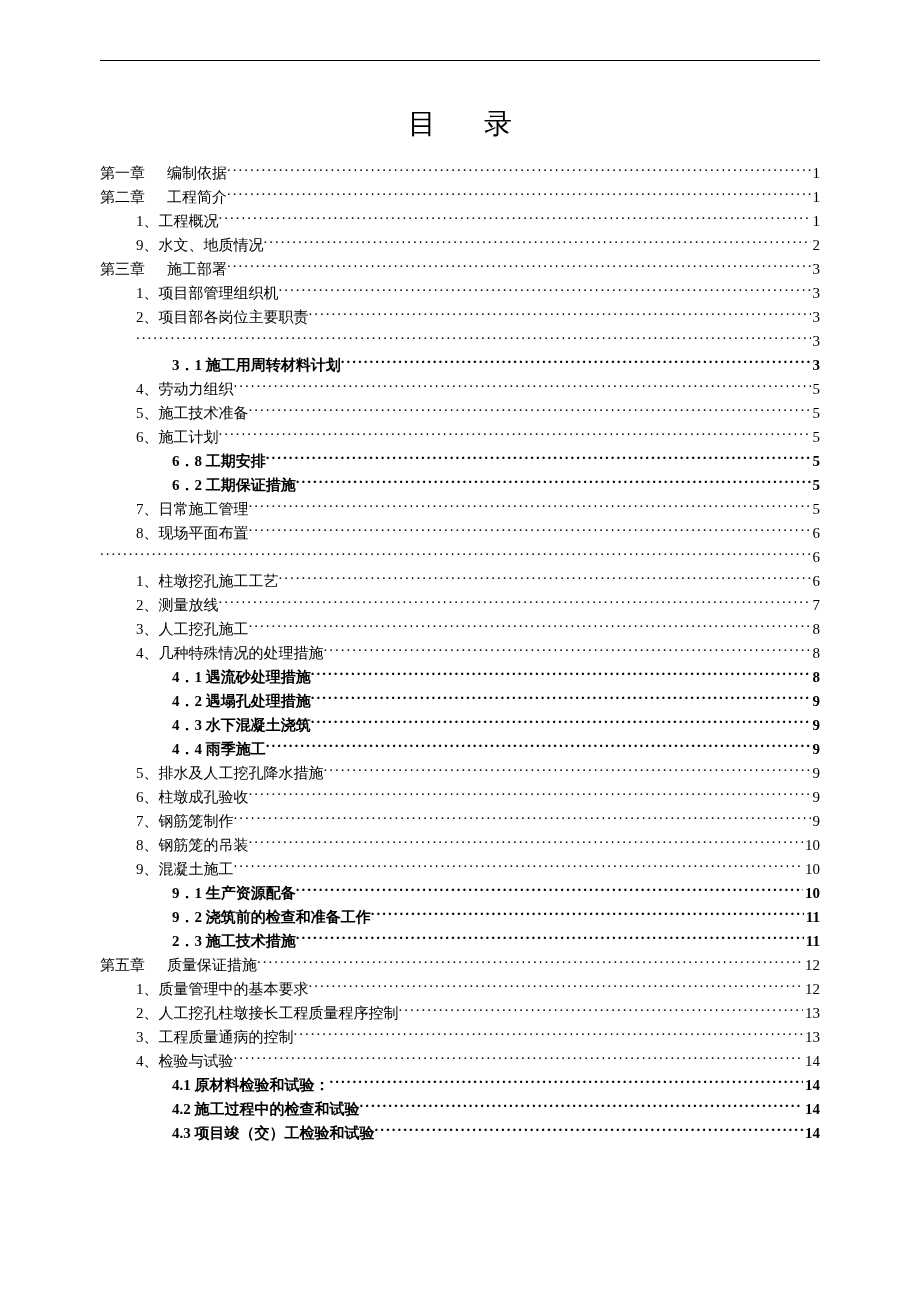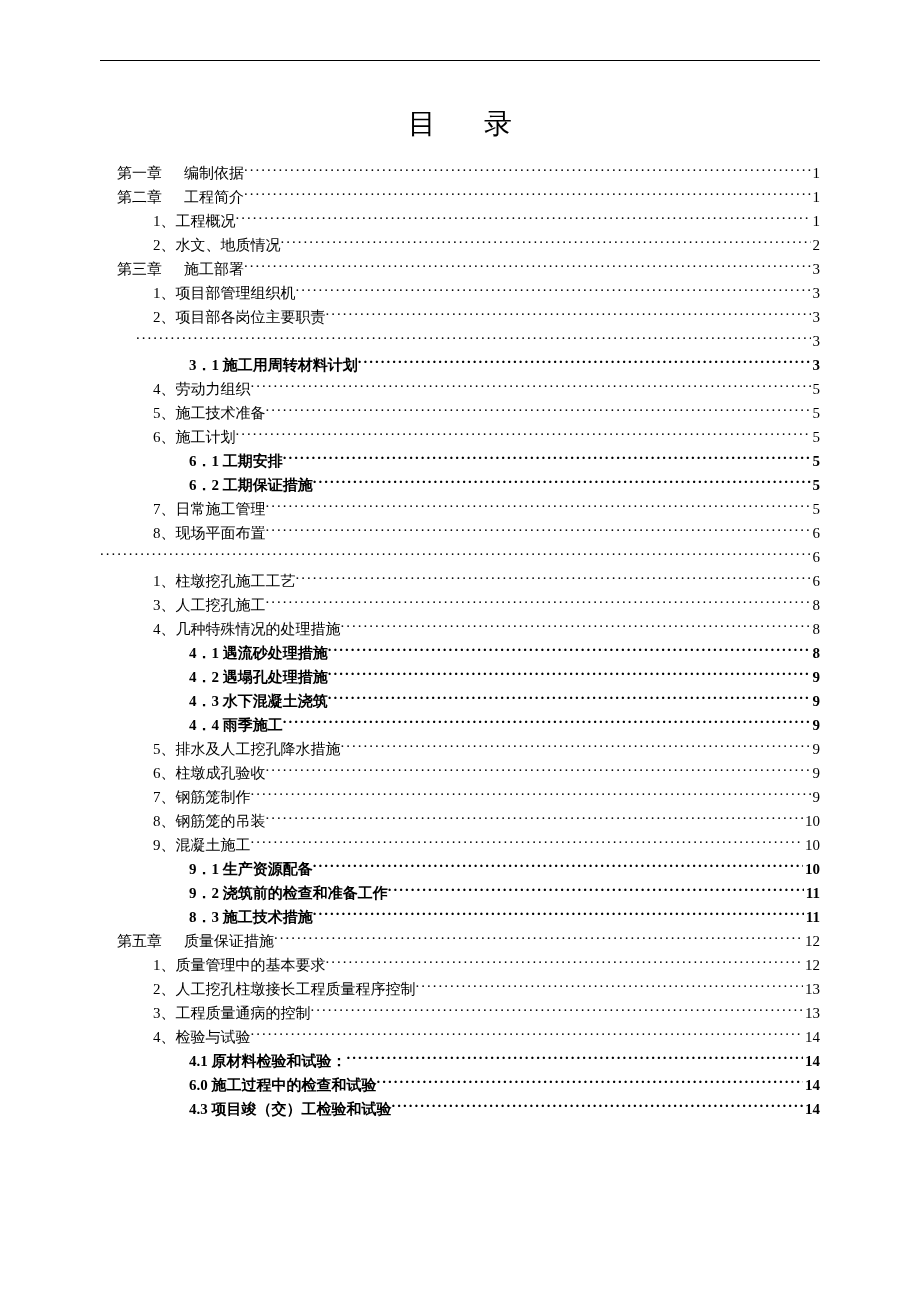--- a/index.html
+++ b/index.html
@@ -34,21 +34,20 @@
       line-height: 1.6;
     }
     .toc-row {
       display: flex;
       align-items: baseline;
       white-space: nowrap;
       overflow: hidden;
     }
     .toc-label {
       flex: 0 0 auto;
-      margin-left: 17px;
     }
     .toc-leader {
       flex: 1 1 auto;
       overflow: hidden;
       position: relative;
       height: 1em;
     }
     .toc-leader::after {
       content: "........................................................................................................................................................................................................................";
       position: absolute;
@@ -86,21 +85,21 @@
       <span class="toc-label"><span>第二章</span><span class="chapter-gap"></span><span>工程简介</span></span>
       <span class="toc-leader"></span>
       <span class="toc-page">1</span>
     </div>
     <div class="toc-row ind-1">
       <span class="toc-label">1、工程概况</span>
       <span class="toc-leader"></span>
       <span class="toc-page">1</span>
     </div>
     <div class="toc-row ind-1">
-      <span class="toc-label">2、水文、地质情况</span>
+      <span class="toc-label">9、水文、地质情况</span>
       <span class="toc-leader"></span>
       <span class="toc-page">2</span>
     </div>
     <div class="toc-row ind-0">
       <span class="toc-label"><span>第三章</span><span class="chapter-gap"></span><span>施工部署</span></span>
       <span class="toc-leader"></span>
       <span class="toc-page">3</span>
     </div>
     <div class="toc-row ind-1">
       <span class="toc-label">1、项目部管理组织机</span>
@@ -130,21 +129,21 @@
       <span class="toc-label">5、施工技术准备</span>
       <span class="toc-leader"></span>
       <span class="toc-page">5</span>
     </div>
     <div class="toc-row ind-1">
       <span class="toc-label">6、施工计划</span>
       <span class="toc-leader"></span>
       <span class="toc-page">5</span>
     </div>
     <div class="toc-row ind-2">
-      <span class="toc-label">6．1 工期安排</span>
+      <span class="toc-label">6．8 工期安排</span>
       <span class="toc-leader"></span>
       <span class="toc-page">5</span>
     </div>
     <div class="toc-row ind-2">
       <span class="toc-label">6．2 工期保证措施</span>
       <span class="toc-leader"></span>
       <span class="toc-page">5</span>
     </div>
     <div class="toc-row ind-1">
       <span class="toc-label">7、日常施工管理</span>
@@ -159,20 +158,25 @@
     <div class="toc-row ind-0">
       <span class="toc-leader"></span>
       <span class="toc-page">6</span>
     </div>
     <div class="toc-row ind-1">
       <span class="toc-label">1、柱墩挖孔施工工艺</span>
       <span class="toc-leader"></span>
       <span class="toc-page">6</span>
     </div>
     <div class="toc-row ind-1">
+      <span class="toc-label">2、测量放线</span>
+      <span class="toc-leader"></span>
+      <span class="toc-page">7</span>
+    </div>
+    <div class="toc-row ind-1">
       <span class="toc-label">3、人工挖孔施工</span>
       <span class="toc-leader"></span>
       <span class="toc-page">8</span>
     </div>
     <div class="toc-row ind-1">
       <span class="toc-label">4、几种特殊情况的处理措施</span>
       <span class="toc-leader"></span>
       <span class="toc-page">8</span>
     </div>
     <div class="toc-row ind-2">
@@ -224,21 +228,21 @@
       <span class="toc-label">9．1 生产资源配备</span>
       <span class="toc-leader"></span>
       <span class="toc-page">10</span>
     </div>
     <div class="toc-row ind-2">
       <span class="toc-label">9．2 浇筑前的检查和准备工作</span>
       <span class="toc-leader"></span>
       <span class="toc-page">11</span>
     </div>
     <div class="toc-row ind-2">
-      <span class="toc-label">8．3 施工技术措施</span>
+      <span class="toc-label">2．3 施工技术措施</span>
       <span class="toc-leader"></span>
       <span class="toc-page">11</span>
     </div>
     <div class="toc-row ind-0">
       <span class="toc-label"><span>第五章</span><span class="chapter-gap"></span><span>质量保证措施</span></span>
       <span class="toc-leader"></span>
       <span class="toc-page">12</span>
     </div>
     <div class="toc-row ind-1">
       <span class="toc-label">1、质量管理中的基本要求</span>
@@ -259,21 +263,21 @@
       <span class="toc-label">4、检验与试验</span>
       <span class="toc-leader"></span>
       <span class="toc-page">14</span>
     </div>
     <div class="toc-row ind-2">
       <span class="toc-label">4.1 原材料检验和试验：</span>
       <span class="toc-leader"></span>
       <span class="toc-page">14</span>
     </div>
     <div class="toc-row ind-2">
-      <span class="toc-label">6.0 施工过程中的检查和试验</span>
+      <span class="toc-label">4.2 施工过程中的检查和试验</span>
       <span class="toc-leader"></span>
       <span class="toc-page">14</span>
     </div>
     <div class="toc-row ind-2">
       <span class="toc-label">4.3 项目竣（交）工检验和试验</span>
       <span class="toc-leader"></span>
       <span class="toc-page">14</span>
     </div>
   </div>
 

